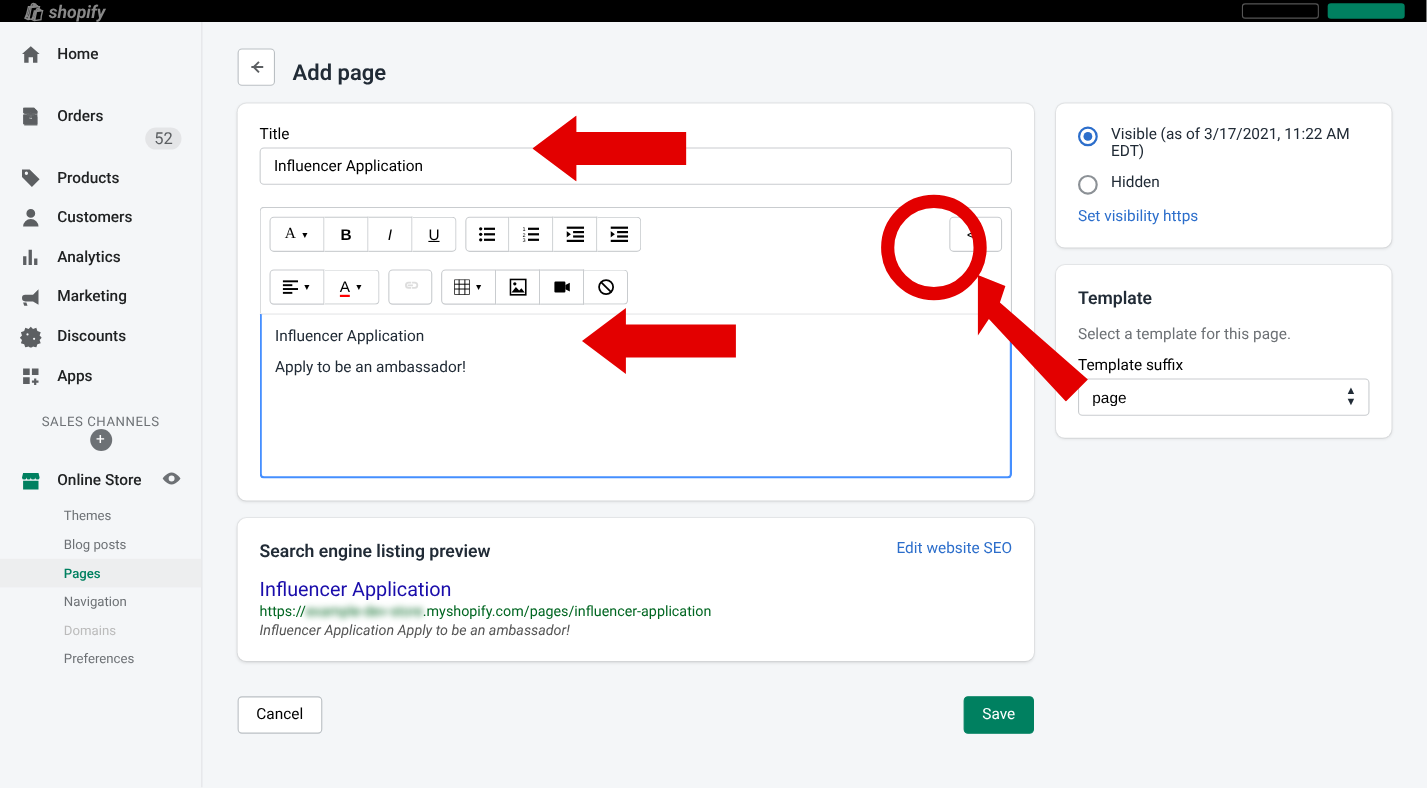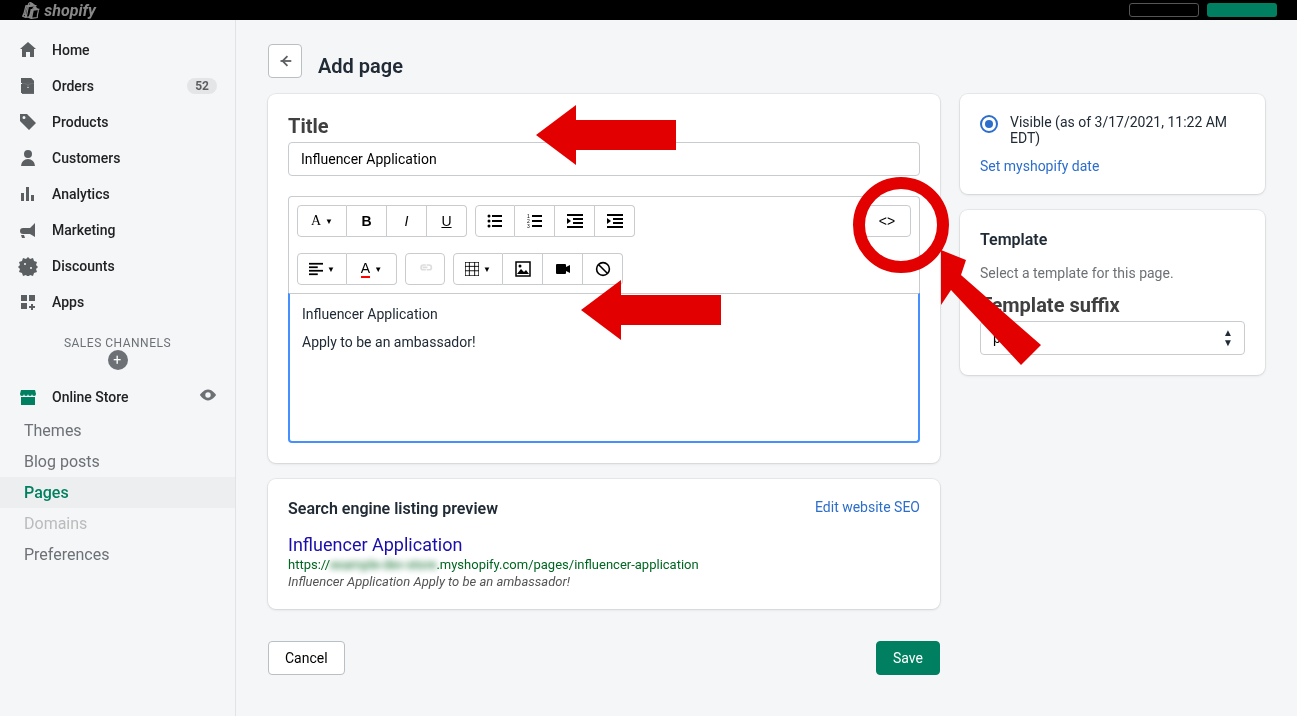--- a/index.html
+++ b/index.html
@@ -7,43 +7,43 @@
 
 .topbar { background: #000000; height: 20px; display: flex; align-items: center; padding: 0 20px; justify-content: space-between; }
 .topbar-left { color: #888; font-weight: bold; font-style: italic; font-size: 16px; }
 .topbar-right { display: flex; gap: 8px; }
 .topbar-btn { width: 70px; height: 14px; border-radius: 3px; }
 .topbar-btn.outline { border: 1px solid #555; }
 .topbar-btn.green { background: #008060; }
 
 .layout { display: flex; height: calc(100vh - 20px); }
 
-.sidebar { width: 236px; background: #f4f6f8; border-right: 1px solid #e1e3e5; padding-top: 12px; overflow-y: auto; }
+.sidebar { width: 184px; background: #f4f6f8; border-right: 1px solid #e1e3e5; padding-top: 12px; overflow-y: auto; }
 .nav-item { display: flex; align-items: center; padding: 8px 18px; cursor: pointer; gap: 14px; font-weight: 500; color: #202223; }
 .nav-item .icon { width: 20px; height: 20px; display: flex; align-items: center; justify-content: center; color: #5c5f62; flex-shrink: 0; }
 .nav-item .label { flex: 1; }
-.nav-item .badge { background: #e4e5e7; border-radius: 10px; padding: 1px 8px; font-size: 12px; font-weight: 700; color: #5c5f62; }
-.nav-sub { padding-left: 24px; padding-top: 6px; padding-bottom: 6px; cursor: pointer; color: #6d7175; font-size: 16px; }
+.nav-item .badge { background: #e4e5e7; border-radius: 10px; padding: 1px 8px; font-size: 15px; font-weight: 400; color: #5c5f62; margin-top: 40px; }
+.nav-sub { padding-left: 58px; padding-top: 6px; padding-bottom: 6px; cursor: pointer; color: #6d7175; font-size: 12px; }
 .nav-sub.active { color: #008060; background: #edeeef; font-weight: 500; }
 .nav-section { padding: 16px 18px 8px; font-size: 12px; color: #6d7175; text-transform: uppercase; letter-spacing: 0.5px; display: flex; justify-content: space-between; align-items: center; flex-direction: column; }
 .nav-section .plus { width: 20px; height: 20px; background: #6d7175; border-radius: 50%; color: #fff; display: flex; align-items: center; justify-content: center; font-size: 14px; cursor: pointer; }
 .nav-item .eye { color: #6d7175; }
 
 .main { flex: 1; overflow-y: auto; padding: 24px 32px; }
 .page-header { display: flex; align-items: flex-end; gap: 16px; margin-bottom: 16px; }
 .back-btn { width: 34px; height: 34px; border: 1px solid #babfc3; border-radius: 4px; background: #fff; display: flex; align-items: center; justify-content: center; cursor: pointer; }
 .page-title { font-size: 20px; font-weight: 600; }
 
 .content-row { display: flex; gap: 20px; align-items: flex-start; }
 .content-main { flex: 1; min-width: 0; }
 .content-side { width: 305px; flex-shrink: 0; }
 
 .card { background: #fff; border-radius: 8px; box-shadow: 0 0 0 1px rgba(0,0,0,.05), 0 1px 3px rgba(0,0,0,.1); padding: 20px; margin-bottom: 16px; }
 
-.field-label { font-size: 20px; margin-bottom: 4px; color: #404040; font-weight: bold; }
+.field-label { font-size: 14px; margin-bottom: 4px; color: #000000; }
 .text-input { width: 100%; border: 1px solid #c9cccf; border-radius: 4px; padding: 8px 12px; font-size: 14px; font-family: inherit; }
 
 .editor-toolbar { border: 1px solid #c9cccf; border-bottom: none; border-radius: 4px 4px 0 0; padding: 8px; display: flex; gap: 8px; flex-wrap: wrap; background: #fff; }
 .tb-group { display: flex; }
 .tb-btn { border: 1px solid #c9cccf; background: #fff; min-width: 40px; height: 32px; display: flex; align-items: center; justify-content: center; cursor: pointer; font-size: 14px; position: relative; }
 .tb-btn:not(:first-child) { border-left: none; }
 .tb-btn:first-child { border-radius: 4px 0 0 4px; }
 .tb-btn:last-child { border-radius: 0 4px 4px 0; }
 .tb-btn.solo { border-radius: 4px; }
 .tb-btn.wide { min-width: 50px; }
@@ -179,20 +179,21 @@
           </svg>
         </span>
       <span class="label">Online Store</span>
       <span class="eye"><svg width="18" height="18" viewBox="0 0 20 20">
             <path fill="currentColor" d="M10 4c5 0 9 6 9 6s-4 6-9 6-9-6-9-6 4-6 9-6zm0 3a3 3 0 100 6 3 3 0 000-6z"></path>
           </svg></span>
     </div>
     <div class="nav-sub"><span>Themes</span></div>
     <div class="nav-sub"><span>Blog posts</span></div>
     <div class="nav-sub active"><span>Pages</span></div>
+    <div class="nav-sub"><span>Navigation</span></div>
     <div class="nav-sub" style="color:#bbb"><span>Domains</span></div>
     <div class="nav-sub"><span>Preferences</span></div>
   </aside>
 
   <main class="main" style="position:relative">
     <div class="page-header">
       <button class="back-btn">
         <svg width="18" height="18" viewBox="0 0 20 20">
             <path fill="#5c5f62" d="M12 4l-6 6 6 6 1.4-1.4L8.8 10l4.6-4.6z"></path>
             <path fill="#5c5f62" d="M17 9H5v2h12z"></path>
@@ -342,22 +343,26 @@
           <button class="btn primary">Save</button>
         </div>
       </div>
 
       <div class="content-side">
         <div class="card">
           <label class="radio-row">
             <span class="radio checked"></span>
             <span>Visible (as of 3/17/2021, 11:22 AM EDT)</span>
           </label>
+          <label class="radio-row">
+            <span class="radio"></span>
+            <span>Hidden</span>
+          </label>
           <div style="margin-top:12px">
-            <span class="link">Set myshopify date</span>
+            <span class="link">Set visibility https</span>
           </div>
         </div>
 
         <div class="card">
           <h2>Template</h2>
           <div class="help-text">Select a template for this page.</div>
           <div class="field-label">Template suffix</div>
           <div class="select-wrap">
             <select class="select">
               <option>page</option>

